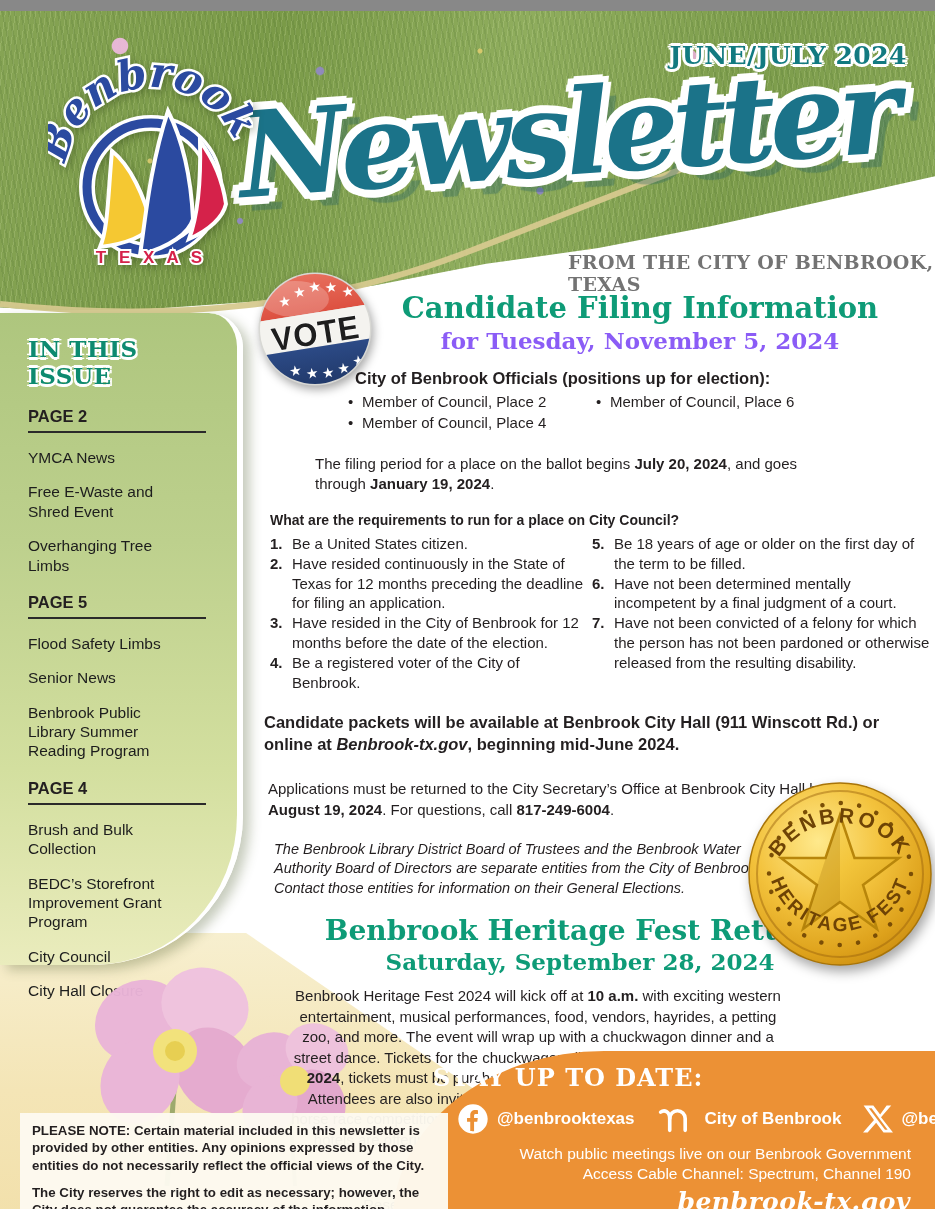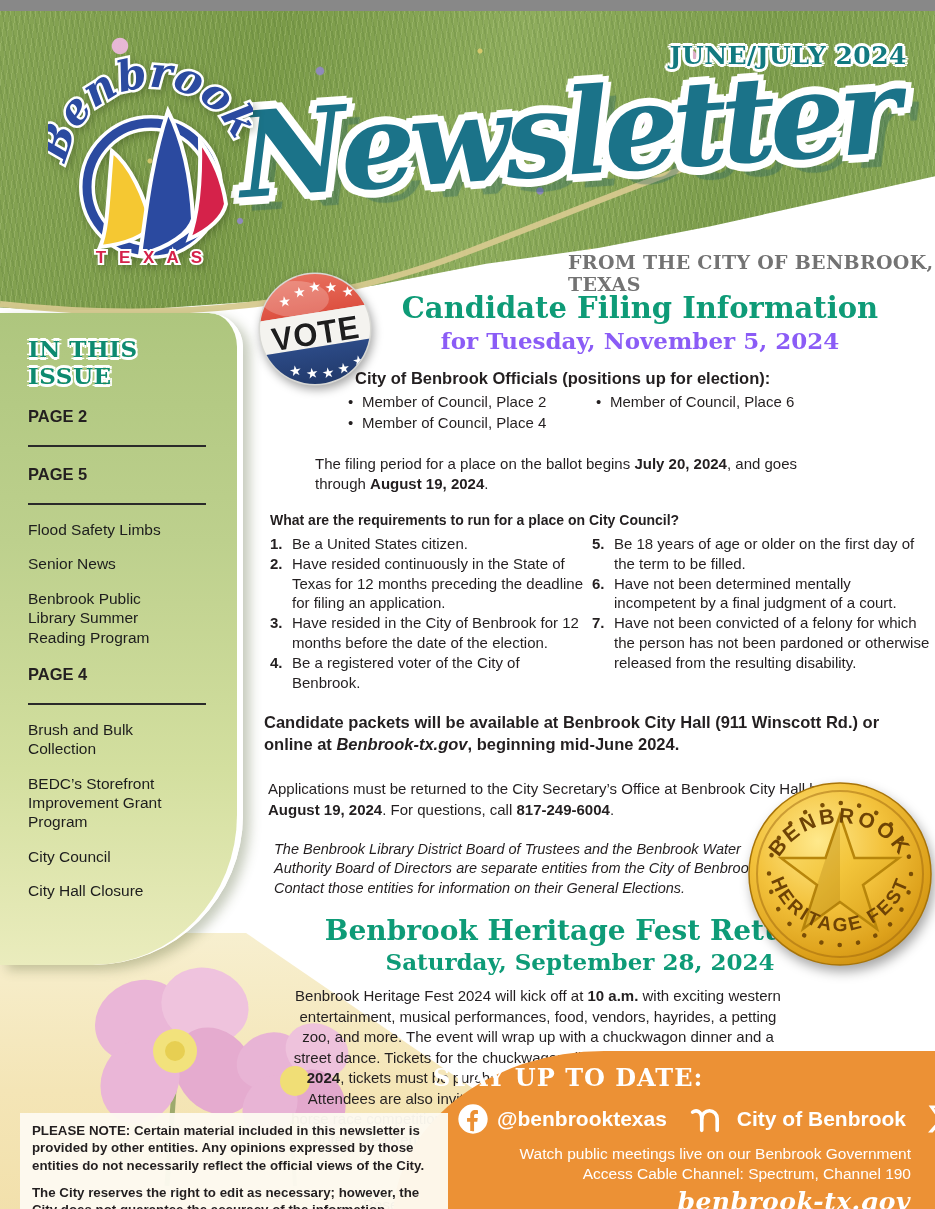--- a/index.html
+++ b/index.html
@@ -40,21 +40,21 @@
   .city-logo{position:absolute;left:48px;top:36px;z-index:5;filter:drop-shadow(2px 3px 4px rgba(30,50,10,.35));}
 
   
   .sidebar{position:absolute;left:0;top:302px;width:243px;height:652px;z-index:2;
     background:linear-gradient(180deg,#aec67e 0%,#bdd08d 35%,#d3df9f 70%,#eaecbd 100%);
     border-right:6px solid #fff;border-radius:0 34px 150px 0;
     box-shadow:7px 5px 12px rgba(70,85,35,.30);box-sizing:border-box;padding:22px 20px 0 28px;}
   .sidebar-heading{font-family:"DejaVu Serif",serif;font-weight:bold;font-size:23px;color:#0d8a70;letter-spacing:.5px;margin:0 0 18px 0;
     text-shadow:-2px -2px 0 #fff,2px -2px 0 #fff,-2px 2px 0 #fff,2px 2px 0 #fff,0 3px 0 #fff,0 -3px 0 #fff;}
   .toc-section{margin-bottom:8px;}
-  .toc-page{font-weight:bold;font-size:16.5px;border-bottom:2px solid #2a2a2a;padding-bottom:19px;margin:18px 0 2px 0;width:178px;}
+  .toc-page{font-weight:bold;font-size:16.5px;border-bottom:2px solid #2a2a2a;padding-bottom:5px;margin:18px 0 2px 0;width:178px;}
   .toc-item{font-size:15.5px;line-height:1.25;margin:15px 0;width:150px;color:#1d1d1d;}
 
   
   .main{position:absolute;left:260px;top:258px;width:675px;z-index:3;}
   .vote-badge{position:absolute;left:-3px;top:2px;filter:drop-shadow(2px 4px 5px rgba(0,0,0,.35));}
   .headline{text-align:center;padding-left:85px;}
   .headline h1{margin:24px 0 0 0;font-family:"DejaVu Serif",serif;font-size:29px;line-height:1.1;color:#0e9b77;}
   .headline h2{margin:3px 0 0 0;font-family:"DejaVu Serif",serif;font-size:23px;line-height:1.1;color:#8b5cf6;}
   .officials-heading{margin:16px 0 4px 95px;font-weight:bold;font-size:16.5px;}
   .officials-cols{display:flex;margin-left:88px;font-size:15px;line-height:1.38;}
@@ -90,21 +90,21 @@
     padding:9px 12px 10px 12px;box-sizing:border-box;font-weight:bold;font-size:13.3px;line-height:1.3;color:#231f20;}
   .note-box p{margin:0 0 10px 0;}
   .note-box p:last-child{margin:0;}
 
   
   .footer{position:absolute;left:393px;top:1040px;width:542px;height:169px;z-index:4;
     background:#ec9135;border-top-left-radius:215px 172px;color:#fff;box-sizing:border-box;}
   .stay-heading{margin:12px 0 0 40px;font-family:"DejaVu Serif",serif;font-weight:bold;font-size:24px;letter-spacing:1px;}
   .social-row{display:flex;align-items:center;margin:10px 0 0 64px;}
   .social-item{display:flex;align-items:center;margin-right:22px;}
-  .social-item .label{font-weight:bold;font-size:21px;margin-left:8px;white-space:nowrap;}
+  .social-item .label{font-weight:bold;font-size:17px;margin-left:8px;white-space:nowrap;}
   .watch{margin:9px 24px 0 0;text-align:right;font-size:15.5px;line-height:1.32;}
   .site{margin:2px 24px 0 0;text-align:right;font-family:"DejaVu Serif",serif;font-weight:bold;font-style:italic;font-size:25px;letter-spacing:.5px;}
 </style>
 </head>
 <body>
 
 <div class="page">
 
   <div class="banner"></div>
 
@@ -131,20 +131,26 @@
       <textPath href="#benArc" startOffset="50%" text-anchor="middle">Benbrook</textPath>
     </text>
     <text x="103" y="216" text-anchor="middle" font-family="Liberation Sans,sans-serif" font-weight="bold" font-size="17" letter-spacing="4" fill="#d5224a" stroke="#ffffff" stroke-width="4" paint-order="stroke">T E X A S</text>
   </svg>
 
   <aside class="sidebar">
     <h2 class="sidebar-heading">IN THIS ISSUE</h2>
 
     <div class="toc-section">
       <div class="toc-page">PAGE 2</div>
+      <div>
+
+      <div class="toc-item">YMCA News</div>
+          <div class="toc-item">Free E-Waste and Shred Event</div>
+          <div class="toc-item">Overhanging Tree Limbs</div>
+        </div>
     </div>
 
     <div class="toc-section">
       <div class="toc-page">PAGE 5</div>
       <div>
 
       <div class="toc-item">Flood Safety Limbs</div>
           <div class="toc-item">Senior News</div>
           <div class="toc-item">Benbrook Public Library Summer Reading Program</div>
         </div>
@@ -221,21 +227,21 @@
         </div>
       <div class="officials-col2">
 
       <div class="bullet">
             <span class="dot">•</span>
             <span>Member of Council, Place 6</span>
           </div>
         </div>
     </div>
 
-    <p class="filing-period">The filing period for a place on the ballot begins <b>July 20, 2024</b>, and goes through <b>August 19, 2024</b>.</p>
+    <p class="filing-period">The filing period for a place on the ballot begins <b>July 20, 2024</b>, and goes through <b>January 19, 2024</b>.</p>
 
     <div class="req-heading">What are the requirements to run for a place on City Council?</div>
 
     <div class="req-cols">
       <div class="req-col c1">
 
       <div class="req-item">
             <b>1.</b>
             <span>Be a United States citizen.</span>
           </div>

